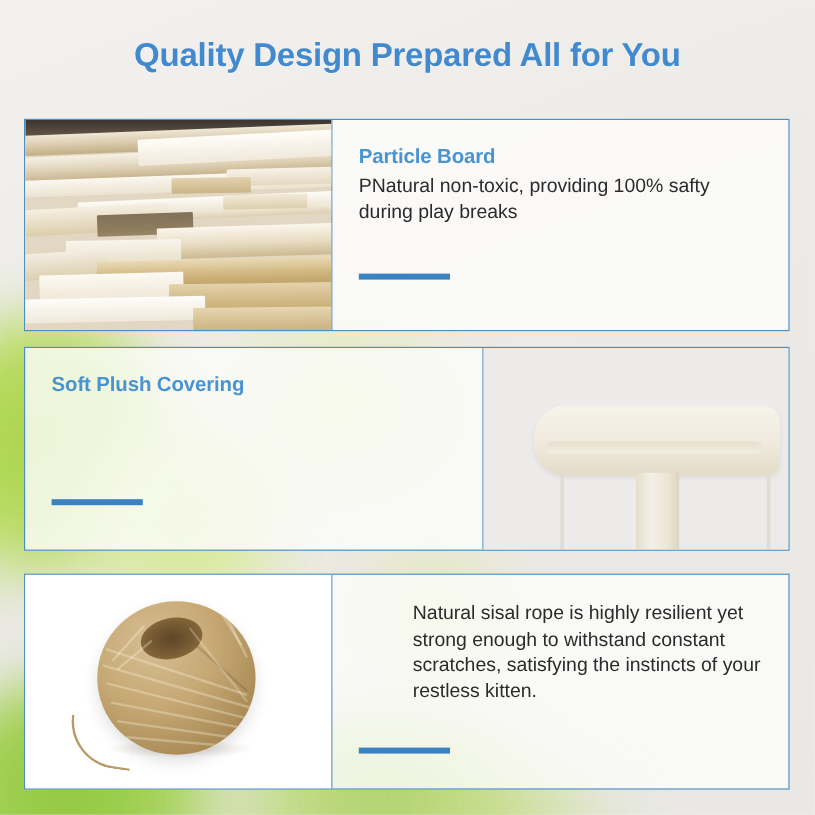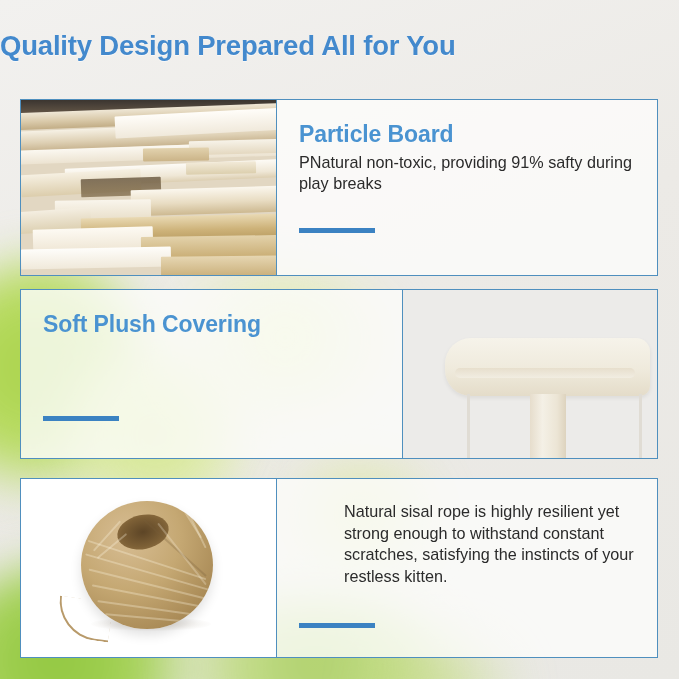--- a/index.html
+++ b/index.html
@@ -49,20 +49,21 @@
   .leaf-g { left: 330px;  top: 630px;  width: 220px; height: 120px;
             background: radial-gradient(circle at 50% 50%, #bcd96a 0%, rgba(205,228,140,0) 72%);
             opacity: .55; }
 
   
   #header {
     position: absolute;
     top: 30px;
     left: 0;
     width: 679px;
+    text-align: center;
     z-index: 5;
   }
   #header-title {
     font-size: 27.5px;
     font-weight: bold;
     color: #4389cd;
     letter-spacing: -0.2px;
     text-shadow: 0 1px 0 rgba(255,255,255,.55);
     white-space: nowrap;
   }
@@ -91,21 +92,21 @@
     position: relative;
     padding: 22px 22px 0 22px;
     box-sizing: border-box;
   }
   .divider-v {
     flex: 0 0 1px;
     background: #4f8fbe;
   }
 
   .card-title {
-    font-size: 23px;
+    font-size: 17px;
     font-weight: bold;
     color: #4a93d1;
     line-height: 1.08;
     margin: 0 0 5px 0;
     letter-spacing: -0.1px;
     white-space: nowrap;
   }
   .card-desc {
     font-size: 16.2px;
     color: #2b2b2b;
@@ -252,21 +253,21 @@
     <div class="plank" style="left:12px;  top:128px; width:120px; height:24px; background:linear-gradient(180deg,#fdfaf3 0%,#eee5d3 100%); transform:rotate(-1.6deg);"></div>
     <div class="plank" style="left:120px; top:136px; width:140px; height:22px; background:linear-gradient(180deg,#e3d2ab 0%,#c9ad74 100%); transform:rotate(-0.8deg);"></div>
     <div class="plank" style="left:0px;   top:148px; width:150px; height:20px; background:linear-gradient(180deg,#fefdfa 0%,#f0e9da 100%); transform:rotate(-1.2deg);"></div>
     <div class="plank" style="left:140px; top:156px; width:125px; height:22px; background:linear-gradient(180deg,#e6d6b2 0%,#c8ad77 100%); transform:rotate(-0.6deg);"></div>
   </div>
 
   <div class="divider-v"></div>
 
   <div class="card-body">
     <div class="card-title">Particle Board</div>
-    <div class="card-desc">PNatural non-toxic, providing 91% safty during play breaks</div>
+    <div class="card-desc">PNatural non-toxic, providing 100% safty during play breaks</div>
     <div class="accent-bar" style="top:128px;"></div>
   </div>
 </div>
 
 <div class="card" id="card-2">
 
   <div class="card-body" style="">
     <div class="card-title">Soft Plush Covering</div>
     <div class="accent-bar" style="top:126px;"></div>
   </div>

